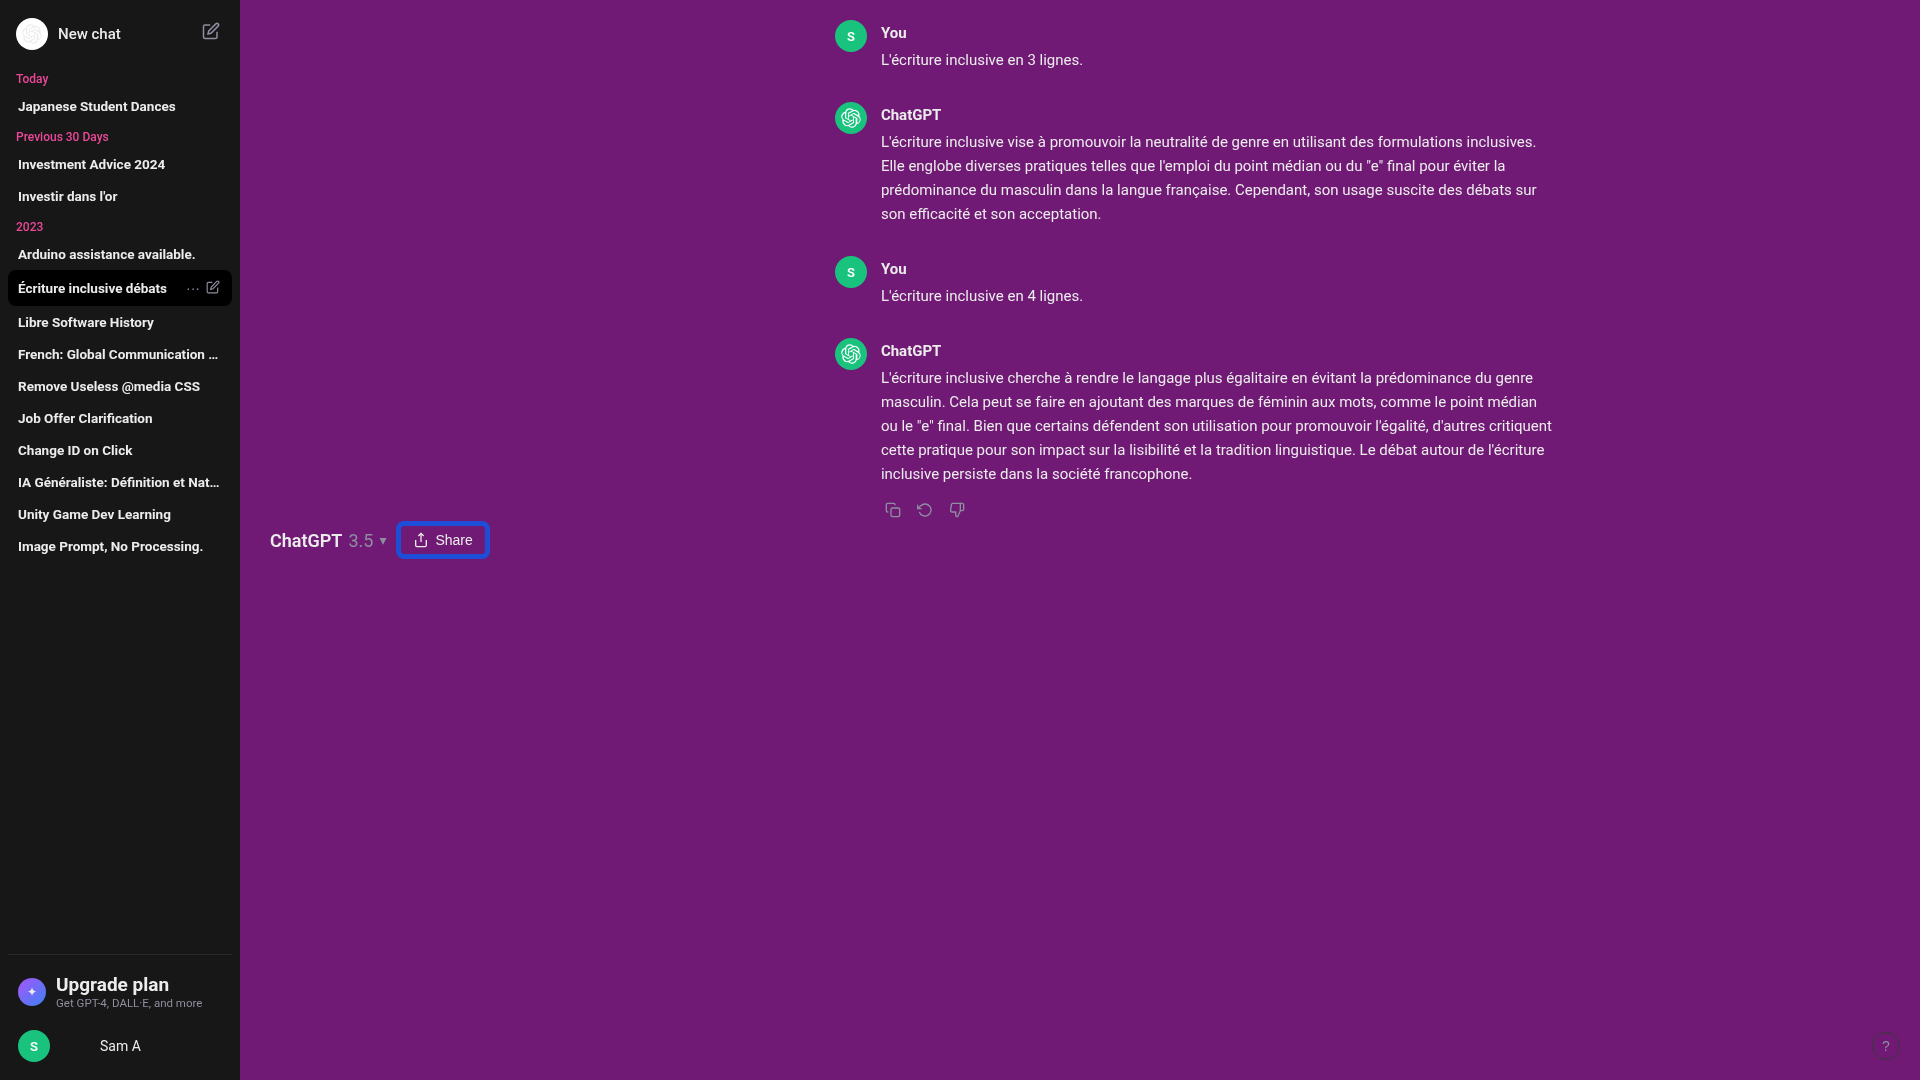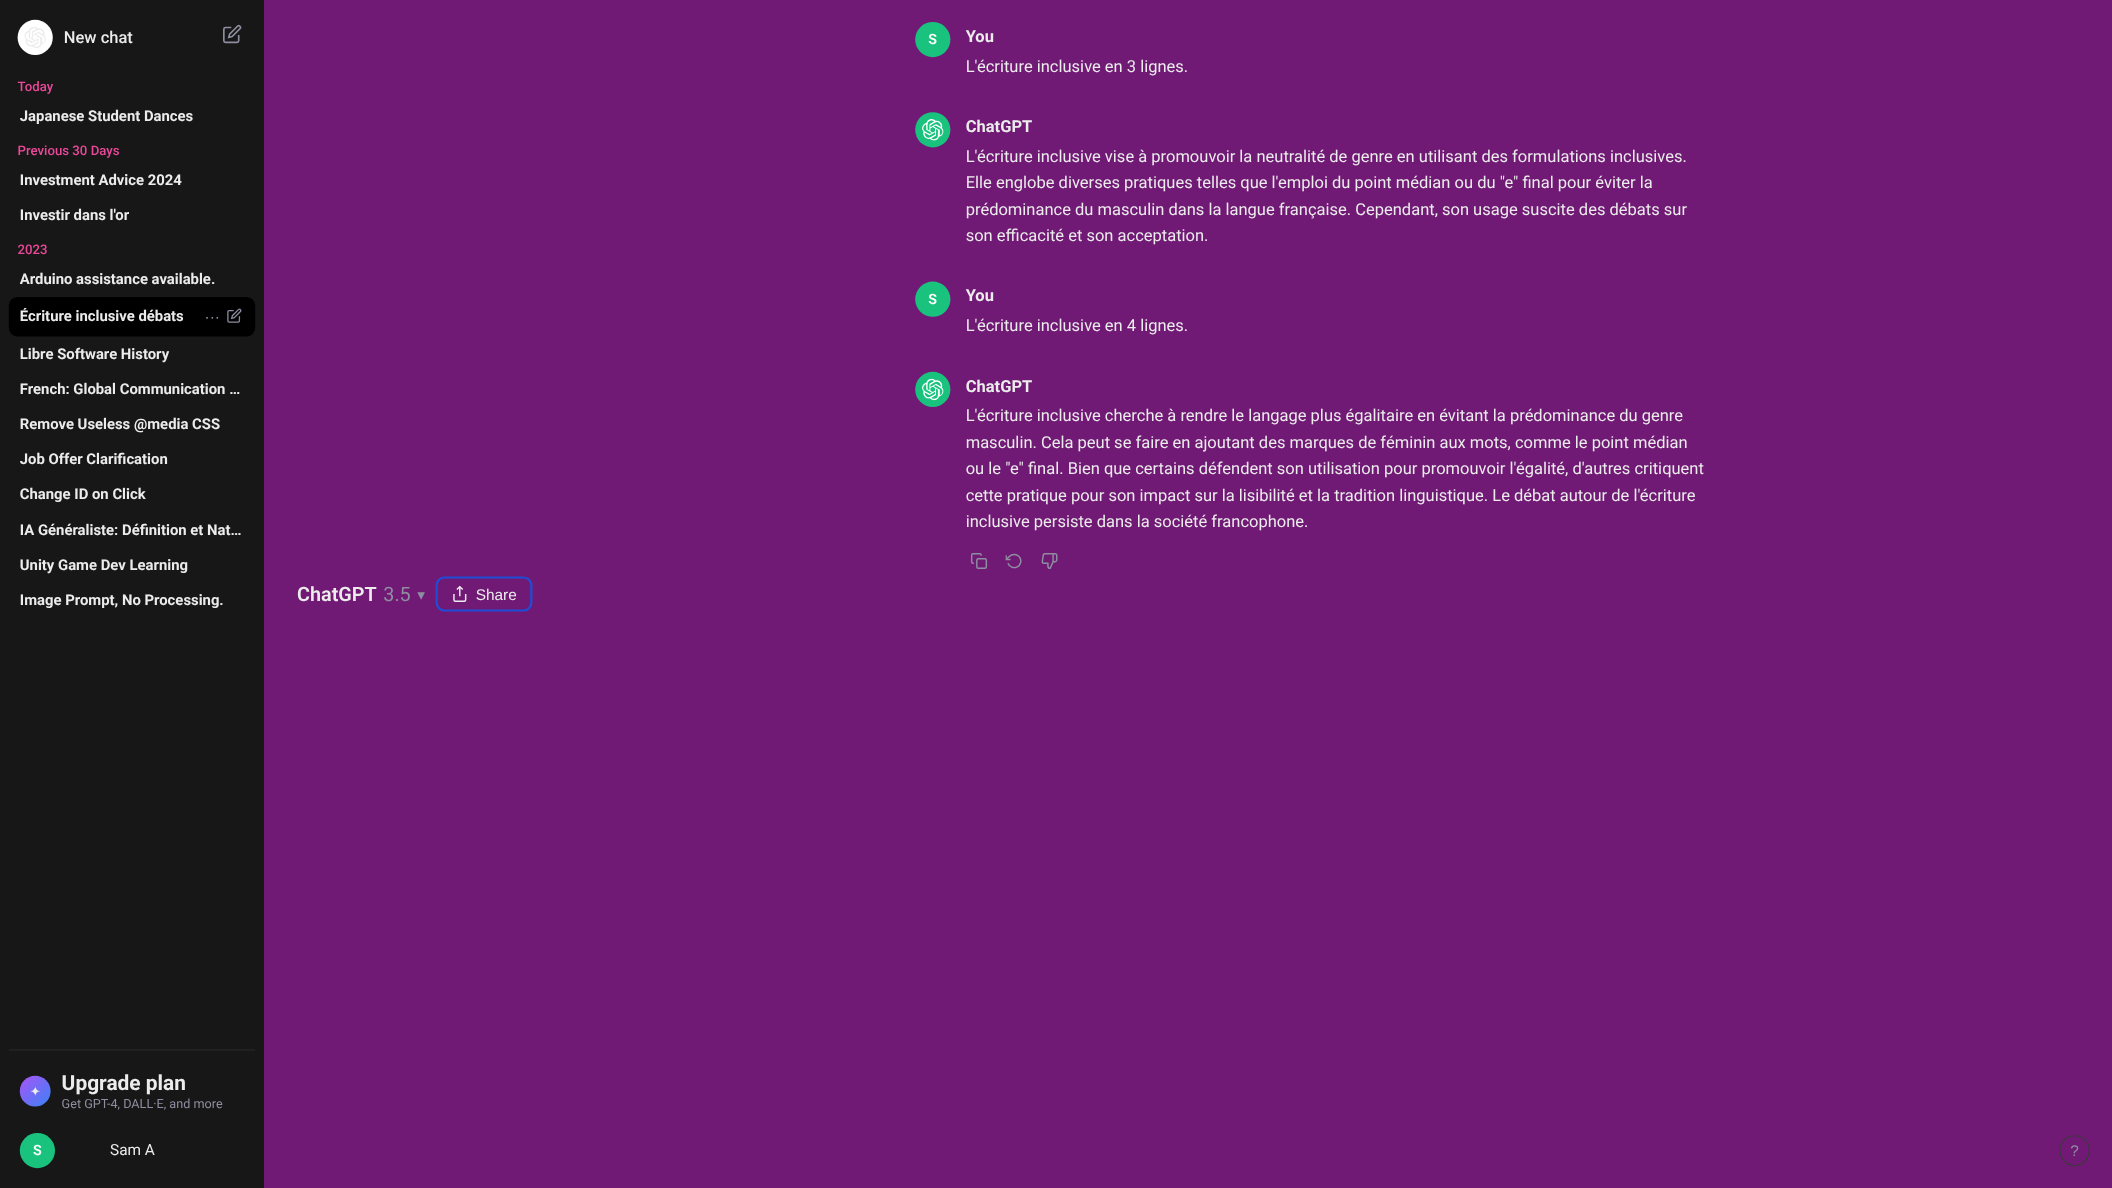--- a/index.html
+++ b/index.html
@@ -236,21 +236,21 @@
       color: #8e8ea0;
     }
 
     .chevron-icon {
       color: #8e8ea0;
       font-size: 14px;
     }
 
     .share-btn {
       background: none;
-      border: 2px solid #1d4ed8;
+      border: 5px solid #1d4ed8;
       color: #ececec;
       padding: 6px 12px;
       border-radius: 8px;
       cursor: pointer;
       display: flex;
       align-items: center;
       gap: 6px;
       font-size: 14px;
     }
 

